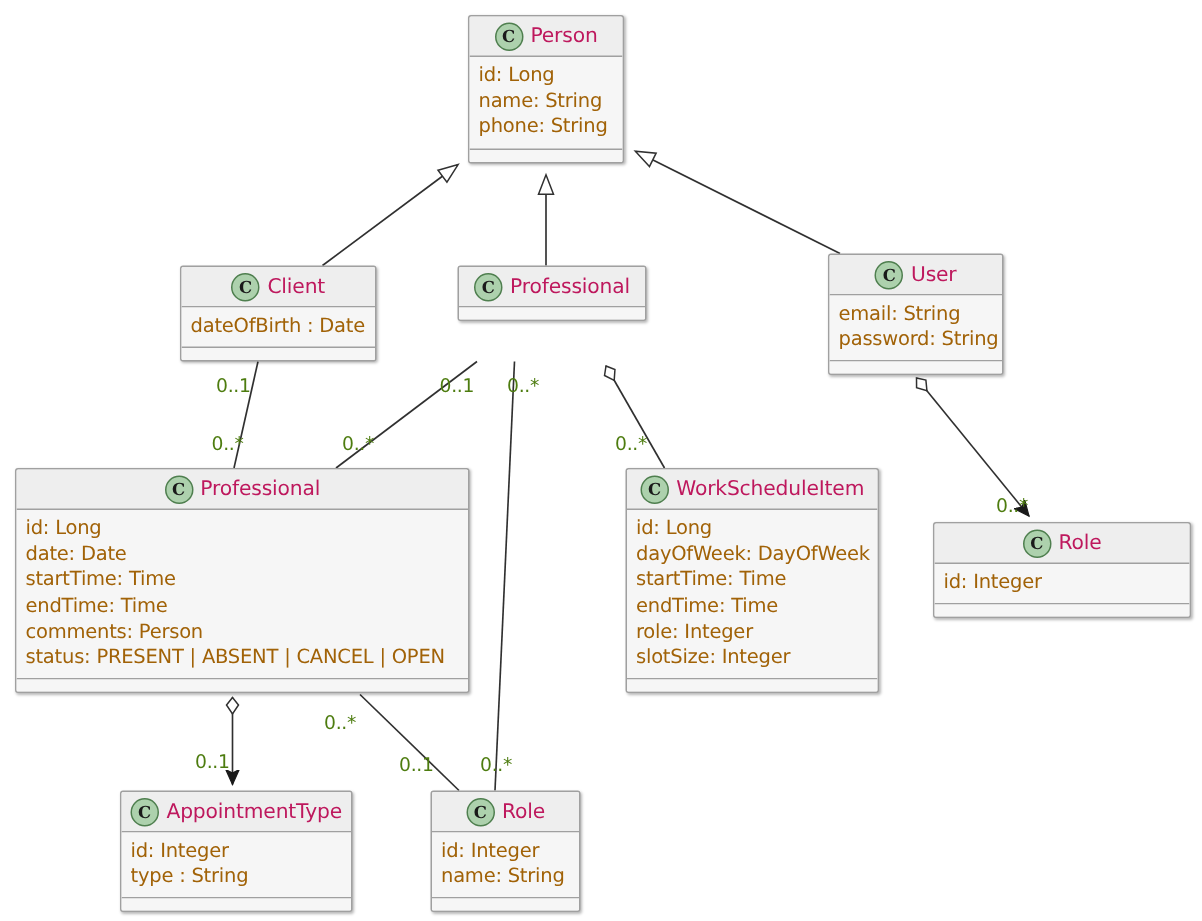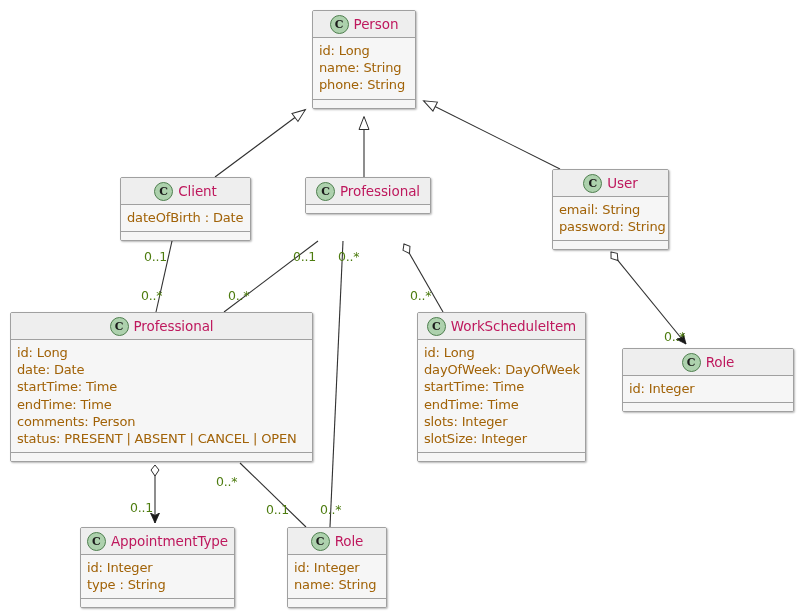--- a/index.html
+++ b/index.html
@@ -198,21 +198,21 @@
   <div class="uml-class" style="left:417px; top:312px; width:169px;">
     <div class="uml-header">
       <span class="class-icon">C</span>
       <span class="class-title">WorkScheduleItem</span>
     </div>
     <div class="uml-attrs">
       <div class="uml-attr">id: Long</div>
       <div class="uml-attr">dayOfWeek: DayOfWeek</div>
       <div class="uml-attr">startTime: Time</div>
       <div class="uml-attr">endTime: Time</div>
-      <div class="uml-attr">slots: Integer</div>
+      <div class="uml-attr">role: Integer</div>
       <div class="uml-attr">slotSize: Integer</div>
     </div>
     <div class="uml-methods"></div>
   </div>
 
   <div class="uml-class" style="left:622px; top:348px; width:172px;">
     <div class="uml-header">
       <span class="class-icon">C</span>
       <span class="class-title">Role</span>
     </div>

